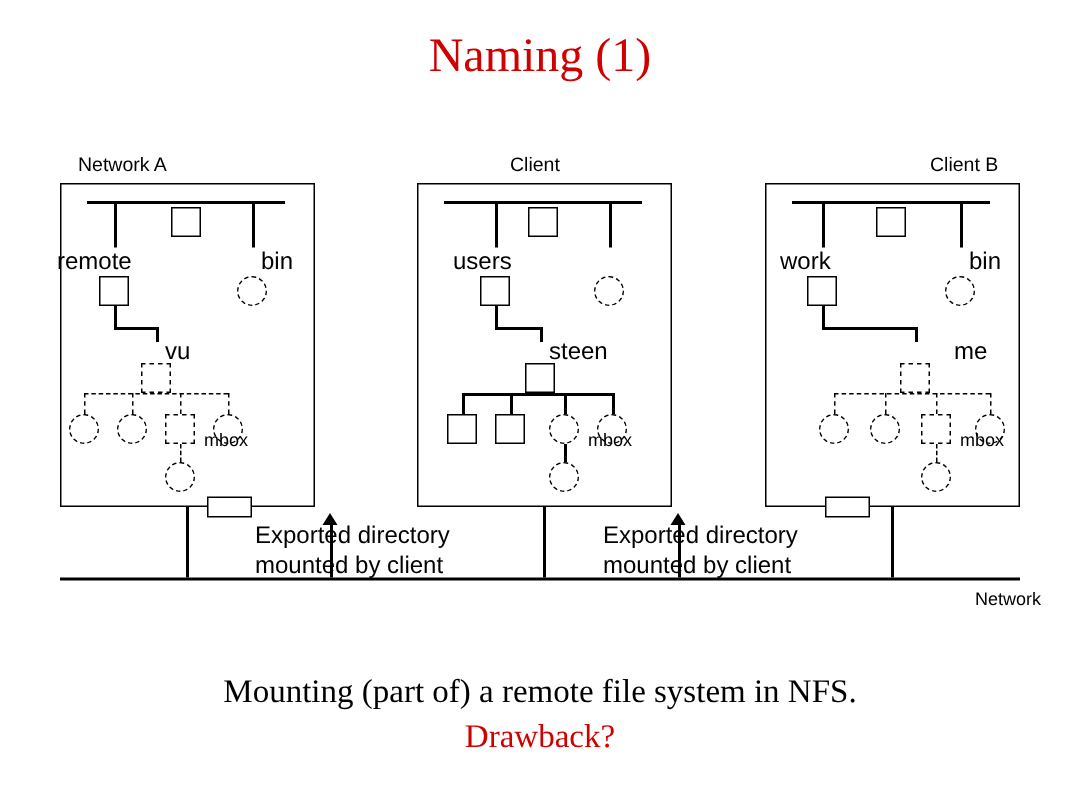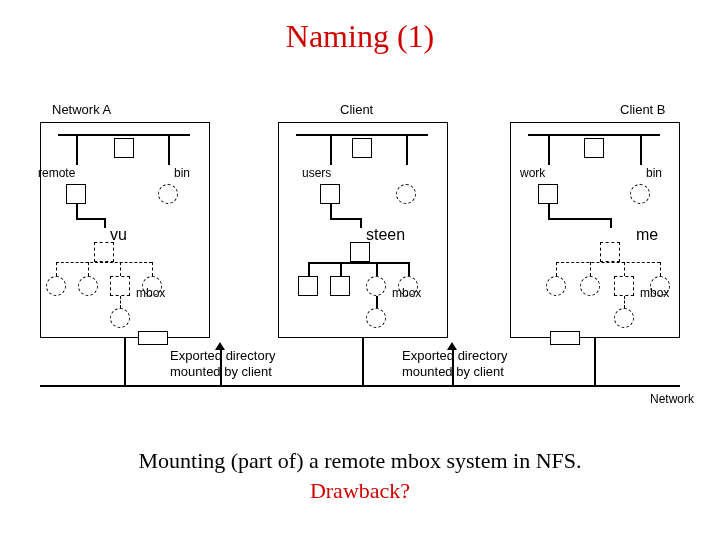--- a/index.html
+++ b/index.html
@@ -11,33 +11,33 @@
   .host-s { left: 238px; width: 170px; }
   .host-b { left: 470px; width: 170px; }
   .header-bar { position: absolute; top: 44px; height: 1.5px; background: #000; }
   .header-bar.a { left: 18px; width: 132px; }
   .header-bar.s { left: 256px; width: 132px; }
   .header-bar.b { left: 488px; width: 132px; }
   .header-label { position: absolute; top: 12px; font-size: 13px; font-family: Arial, sans-serif; }
   .hdr-a { left: 12px; }
   .hdr-s { left: 300px; }
   .hdr-b { left: 580px; }
-  .row1-label { position: absolute; top: 76px; font-size: 12px; font-family: Arial, sans-serif; }
+  .row1-label { position: absolute; top: 76px; font-size: 16px; font-family: Arial, sans-serif; }
   .row2-label { position: absolute; top: 136px; font-size: 16px; font-family: Arial, sans-serif; }
   .row3-label { position: absolute; top: 196px; font-size: 12px; font-family: Arial, sans-serif; text-align: right; }
   .sq { position: absolute; width: 20px; height: 20px; border: 1.5px solid #000; background: #fff; }
   .ci { position: absolute; width: 20px; height: 20px; border: 1.5px dashed #000; border-radius: 50%; background: #fff; }
   .vline { position: absolute; width: 1.5px; background: #000; }
   .hline { position: absolute; height: 1.5px; background: #000; }
   .dvline { position: absolute; border-left: 1.5px dashed #000; width: 0; }
   .dhline { position: absolute; border-top: 1.5px dashed #000; height: 0; }
   .net-label { position: absolute; font-size: 12px; font-family: Arial, sans-serif; margin-left: 20px; }
   .caption { position: absolute; top: 448px; width: 720px; text-align: center; font-size: 22px; color: #000; }
   .caption2 { position: absolute; top: 478px; width: 720px; text-align: center; font-size: 22px; color: #d00000; }
-  .export-label { position: absolute; font-size: 13px; font-family: Arial, sans-serif; line-height: 1.25; }
+  .export-label { position: absolute; font-size: 16px; font-family: Arial, sans-serif; line-height: 1.25; }
   .mount-box { position: absolute; border: 1.5px solid #000; background: #fff; width: 30px; height: 14px; }
 </style>
 </head>
 <body>
 
 <div class="title">Naming (1)</div>
 
 <div class="diagram">
 
   <div class="header-label hdr-a">Network A</div>
@@ -159,14 +159,14 @@
     <span>Exported directory</span><br>
     <span>mounted by client</span>
   </div>
   <div class="export-label" style="left:362px; top:258px">
     <span>Exported directory</span><br>
     <span>mounted by client</span>
   </div>
 
 </div>
 
-<div class="caption">Mounting (part of) a remote mbox system in NFS.</div>
+<div class="caption">Mounting (part of) a remote file system in NFS.</div>
 <div class="caption2">Drawback?</div>
 
 </body></html>

